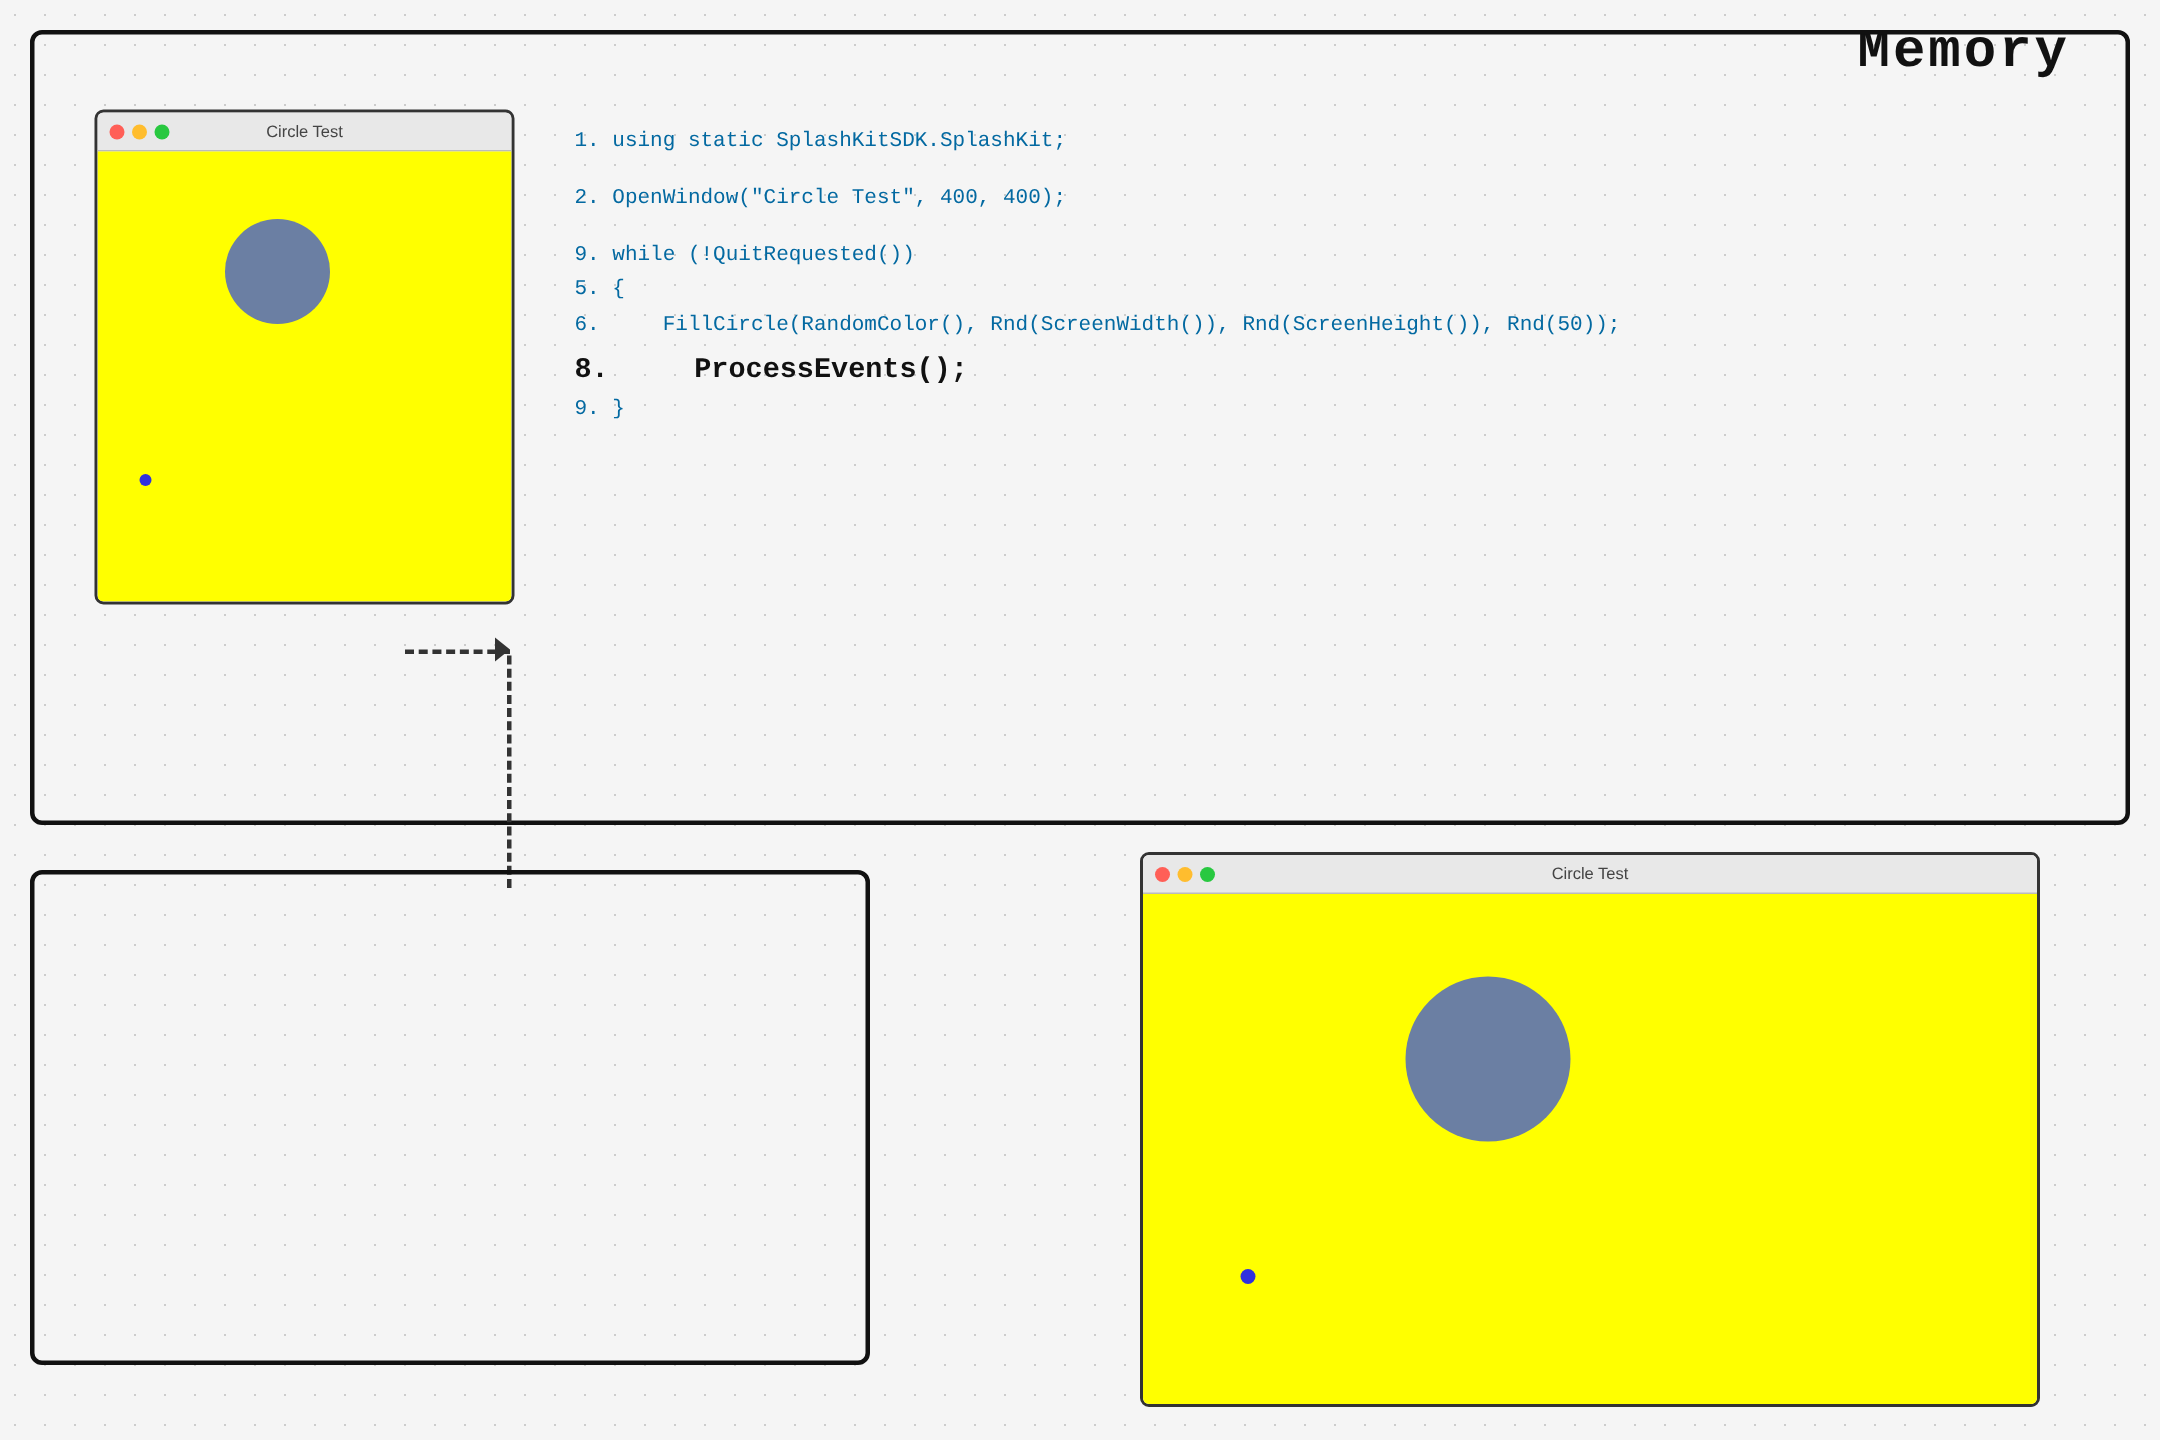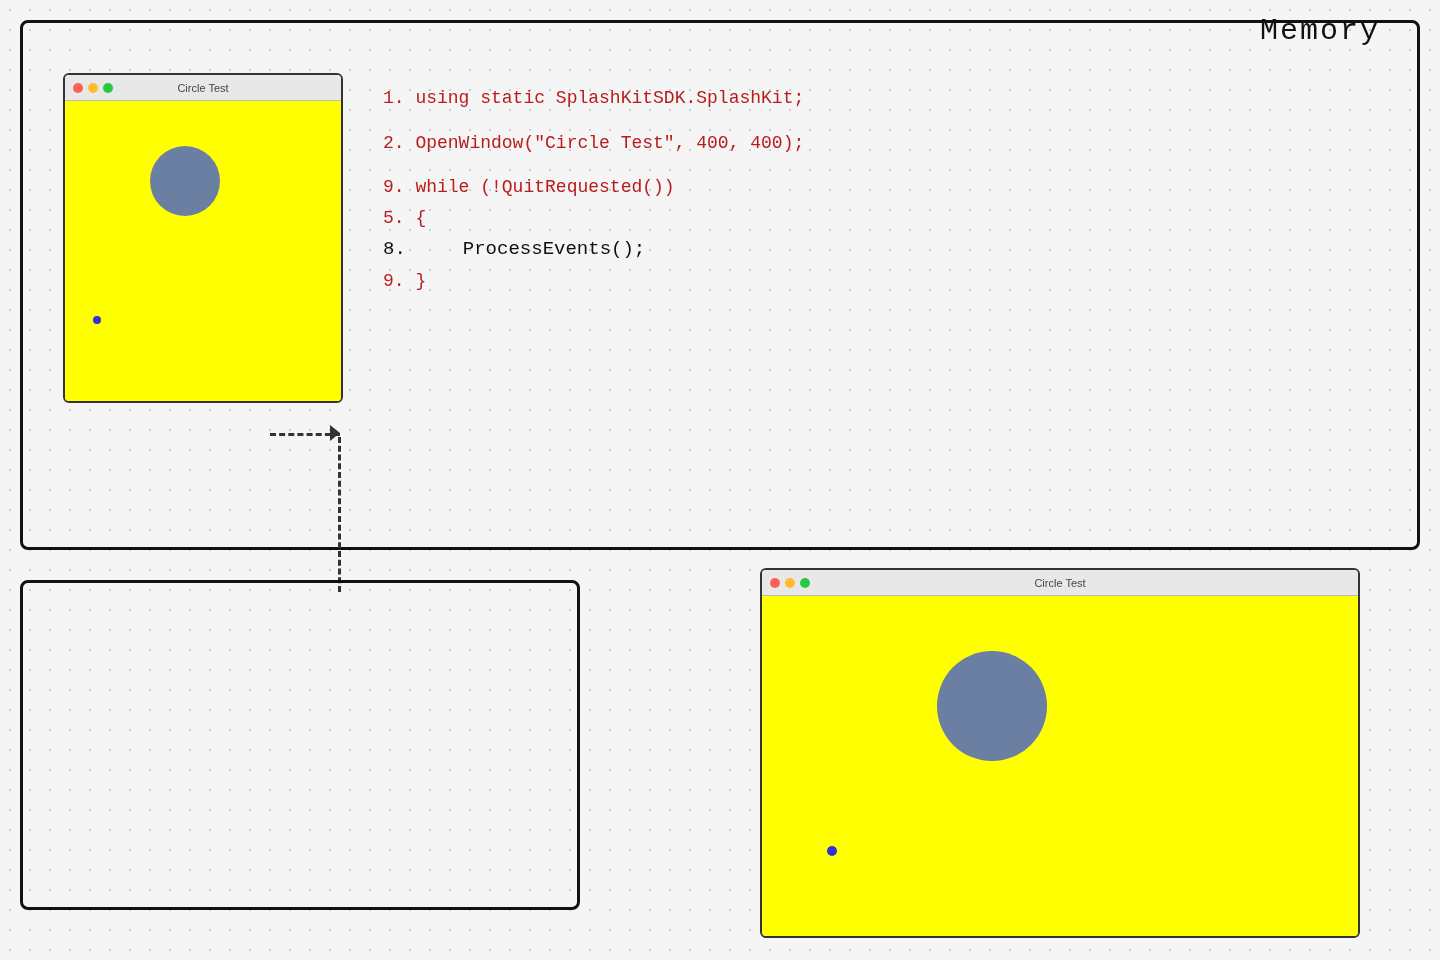--- a/index.html
+++ b/index.html
@@ -13,22 +13,22 @@
       font-family: 'Courier New', Courier, monospace;
       position: relative;
       overflow: hidden;
     }
 
     
     .memory-title {
       position: absolute;
       top: 14px;
       right: 60px;
-      font-size: 30px;
-      font-weight: normal;
+      font-size: 36px;
+      font-weight: bold;
       font-family: 'Courier New', Courier, monospace;
       color: #111;
       letter-spacing: 2px;
     }
 
     
     .memory-box {
       position: absolute;
       top: 20px;
       left: 20px;
@@ -107,29 +107,29 @@
     
     .code-area {
       position: absolute;
       top: 60px;
       left: 360px;
       right: 60px;
     }
 
     .code-line {
       font-family: 'Courier New', Courier, monospace;
-      font-size: 18px;
-      color: #b91c1c;
+      font-size: 14px;
+      color: #0369a1;
       line-height: 1.7;
       white-space: pre;
     }
 
     .code-line.bold-line {
       color: #111;
-      font-weight: normal;
+      font-weight: bold;
       font-size: 19px;
     }
 
     .code-line.empty-line {
       height: 14px;
     }
 
     
     
     .cpu-box {
@@ -202,20 +202,21 @@
     </div>
   </div>
 
   <div class="code-area">
     <div class="code-line">1. using static SplashKitSDK.SplashKit;</div>
     <div class="code-line empty-line"></div>
     <div class="code-line">2. OpenWindow("Circle Test", 400, 400);</div>
     <div class="code-line empty-line"></div>
     <div class="code-line">9. while (!QuitRequested())</div>
     <div class="code-line">5. {</div>
+    <div class="code-line">6.     FillCircle(RandomColor(), Rnd(ScreenWidth()), Rnd(ScreenHeight()), Rnd(50));</div>
     <div class="code-line bold-line">8.     ProcessEvents();</div>
     <div class="code-line">9. }</div>
   </div>
 
 </div>
 
 <div class="vertical-dashed"></div>
 
 <div class="horizontal-dashed"></div>
 

